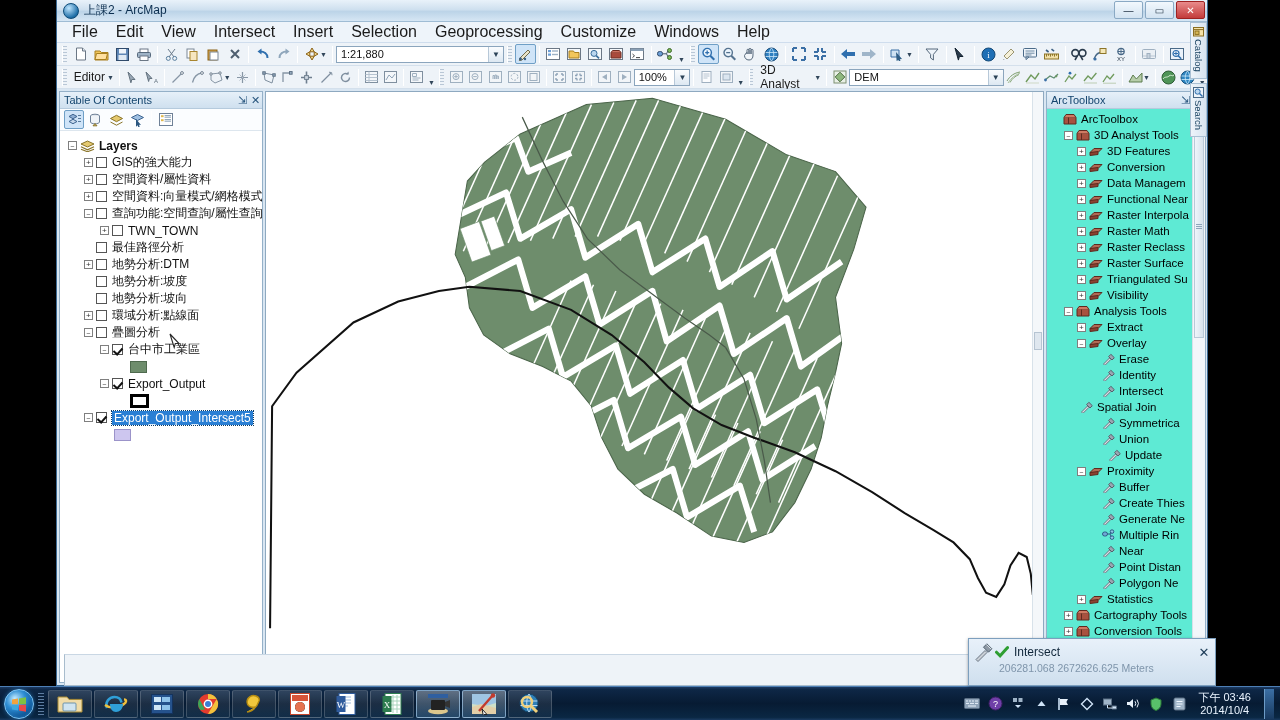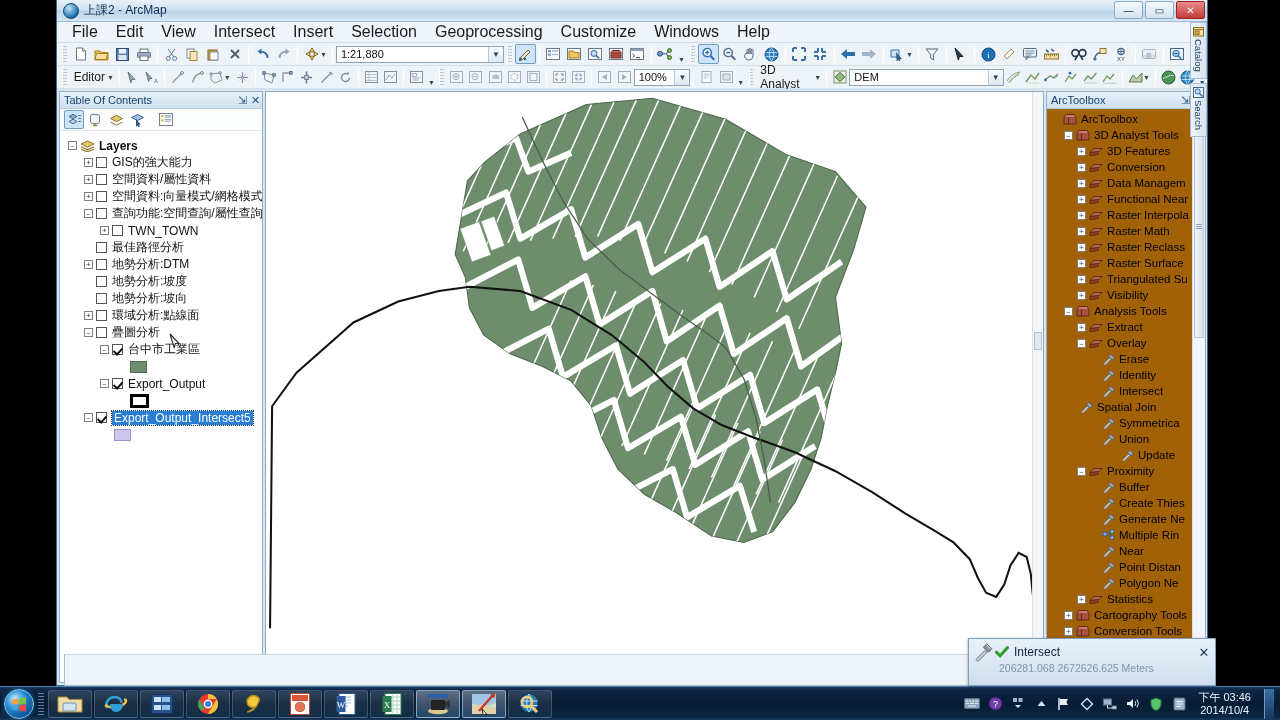--- a/index.html
+++ b/index.html
@@ -148,21 +148,21 @@
   .mbtn.on{background:#dbe8f4;border-color:#8fb0cc;}
   #map-hscroll { flex:1 1 auto;height:13px;background:#f4f7fa;border:1px solid #d3dde7;position:relative;margin-right:2px;}
   #map-hscroll .thumb{position:absolute;left:46%;top:1px;width:22px;height:9px;background:#dfe7ef;border:1px solid #b6c4d2;}
   #map-vscroll{
     position:absolute;right:0;top:0;bottom:0;width:11px;background:#f4f7fa;border-left:1px solid #d8e2ea;
   }
   #map-vscroll .vthumb{position:absolute;left:1px;top:240px;width:8px;height:18px;background:#dfe7ef;border:1px solid #b6c4d2;}
 
   
   #toolbox {
-    width:160px; flex:0 0 160px; background:#a16207;
+    width:160px; flex:0 0 160px; background:#5eead4;
     border:1px solid #94b0c8; margin:2px 1px 2px 1px;
     display:flex;flex-direction:column; position:relative;
   }
   #tbx-tree{flex:1 1 auto;overflow:hidden;font-size:11.5px;padding-top:2px;position:relative;}
   .tbrow{display:flex;align-items:center;height:16px;white-space:nowrap;}
   .tbx-scroll{position:absolute;right:0;top:0;bottom:0;width:13px;background:#f2f6fa;border-left:1px solid #d6e0e9;}
   .tbx-scroll .up,.tbx-scroll .dn{height:13px;display:flex;align-items:center;justify-content:center;font-size:7px;color:#33506c;background:linear-gradient(#fbfdff,#e2ebf3);border:1px solid #c3d1de;}
   .tbx-scroll .thumb{position:absolute;left:1px;top:14px;width:10px;height:215px;background:linear-gradient(90deg,#f0f5fa,#d7e3ee);border:1px solid #b9c9d8;}
   .tbx-scroll .grip3{position:absolute;left:3px;top:115px;width:6px;height:5px;background:repeating-linear-gradient(to bottom,#8ea5bb 0 1px,transparent 1px 2px);}
 
@@ -1274,21 +1274,21 @@
             <div class="tbrow" style="padding-left: 43px;">
               <span class="expander blank"></span>
               <span style="display: inline-flex; margin-right: 4px;">
                 <svg width="13" height="12" viewBox="0 0 13 12">
                   <path d="M1.5 11l6-6 1.4 1.4-6 6z" fill="#d7dce2" stroke="#6d7783"></path>
                   <path d="M6.6 3.6l2.3-2.3 3.4 3.4L10 7z" fill="#9aa5b1" stroke="#55606c"></path>
                 </svg>
               </span>
               <span>Union</span>
             </div>
-            <div class="tbrow" style="padding-left: 62px; align-items: center;">
+            <div class="tbrow" style="padding-left: 49px; align-items: center;">
               <span class="expander blank"></span>
               <span style="display: inline-flex; margin-right: 4px;">
                 <svg width="13" height="12" viewBox="0 0 13 12">
                   <path d="M1.5 11l6-6 1.4 1.4-6 6z" fill="#d7dce2" stroke="#6d7783"></path>
                   <path d="M6.6 3.6l2.3-2.3 3.4 3.4L10 7z" fill="#9aa5b1" stroke="#55606c"></path>
                 </svg>
               </span>
               <span>Update</span>
             </div>
             <div class="tbrow" style="padding-left: 30px;">

